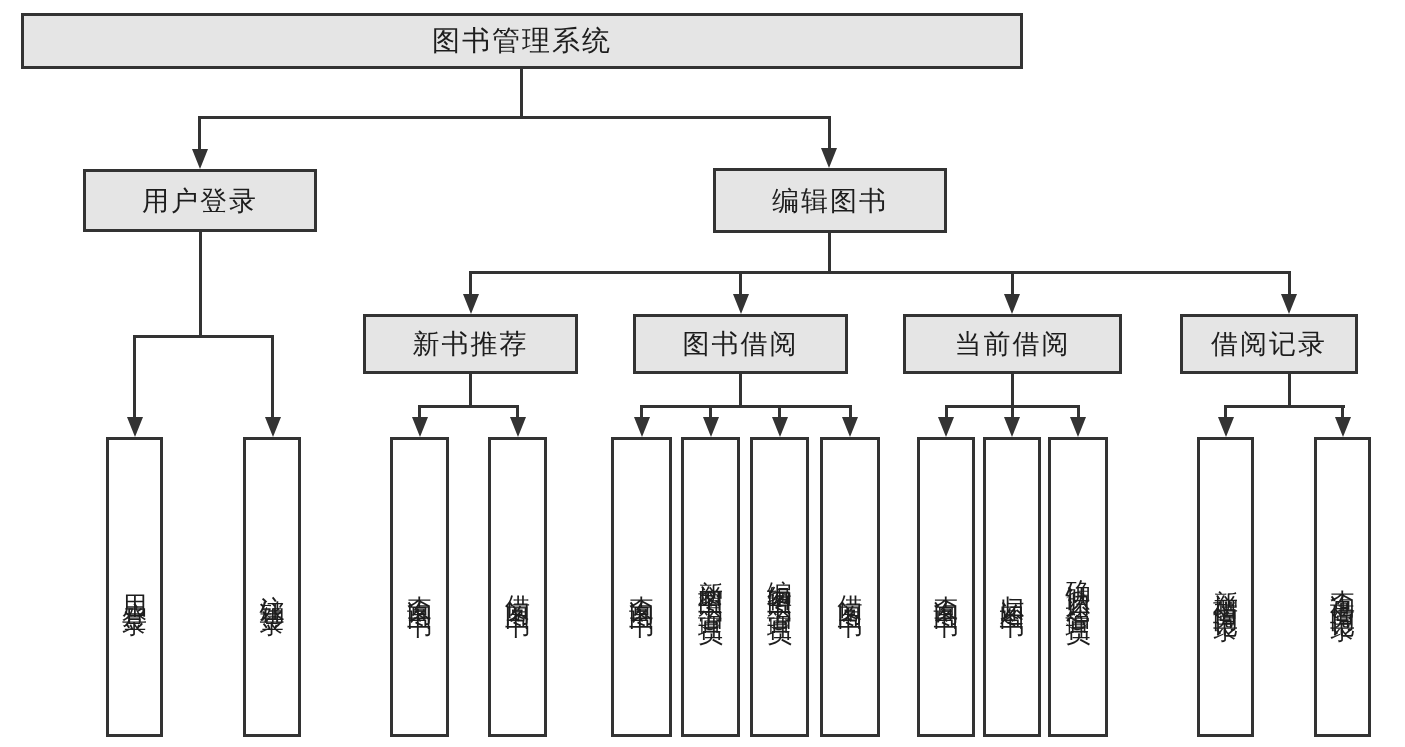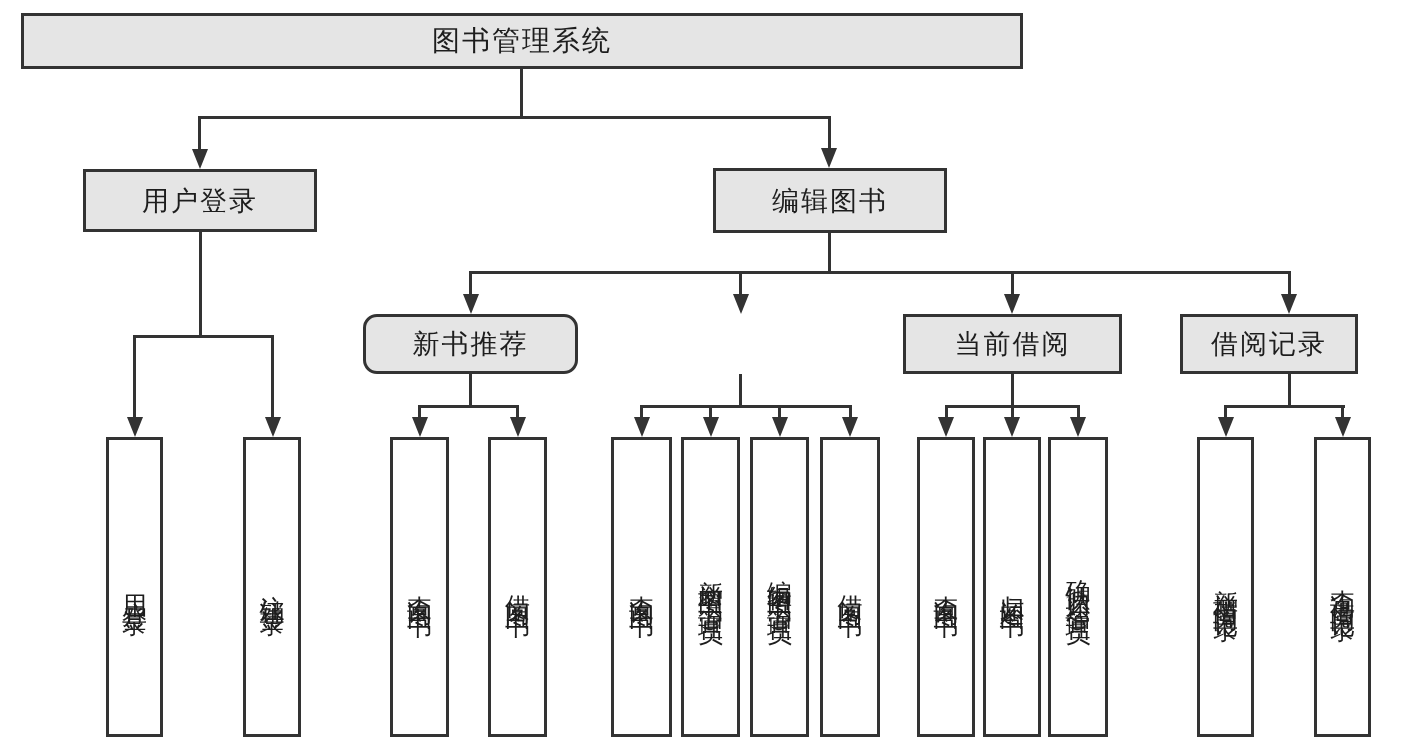--- a/index.html
+++ b/index.html
@@ -74,24 +74,27 @@
   </div>
 
   <div class="hbox" style="left:83px; top:169px; width:234px; height:63px;">
     <span class="lbl">用户登录</span>
   </div>
 
   <div class="hbox" style="left:713px; top:168px; width:234px; height:65px;">
     <span class="lbl">编辑图书</span>
   </div>
 
-  <div class="hbox" style="left:363px; top:314px; width:215px; height:60px;border-radius:14px;">
+  <div class="hbox" style="left:363px; top:314px; width:215px; height:60px;">
     <span class="lbl">新书推荐</span>
   </div>
 
+  <div class="hbox" style="left:633px; top:314px; width:215px; height:60px;">
+    <span class="lbl">图书借阅</span>
+  </div>
 
   <div class="hbox" style="left:903px; top:314px; width:219px; height:60px;text-align:right;">
     <span class="lbl">当前借阅</span>
   </div>
 
   <div class="hbox" style="left:1180px; top:314px; width:178px; height:60px;">
     <span class="lbl">借阅记录</span>
   </div>
 
   <div class="vbox" style="left:106px; width:57px;">

